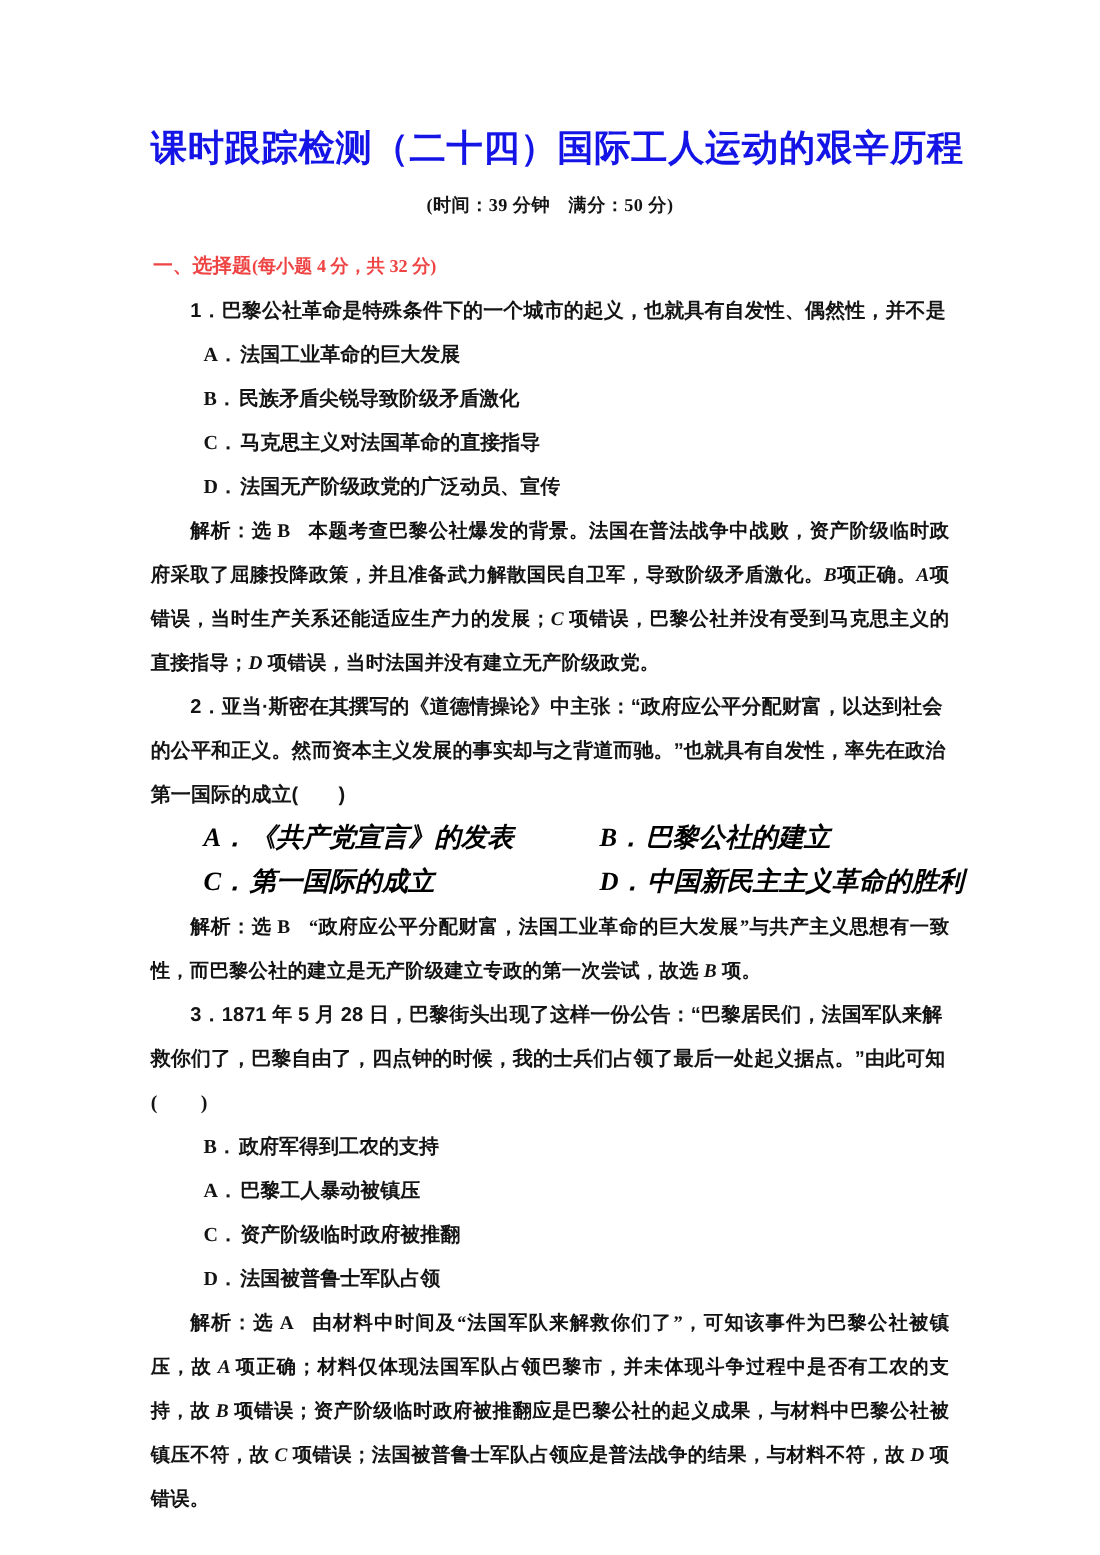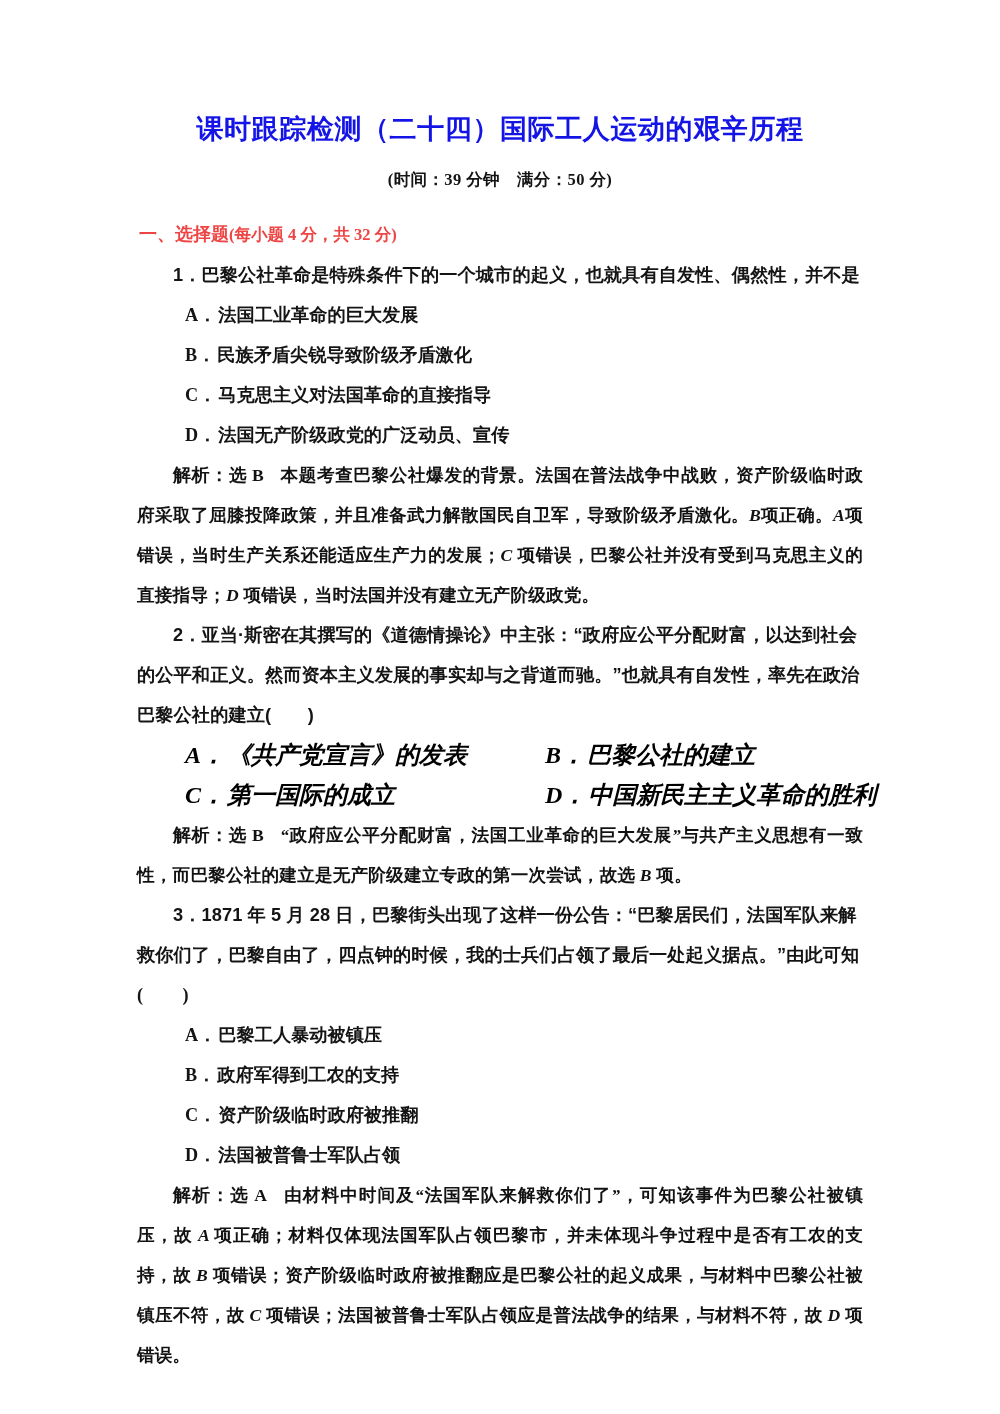--- a/index.html
+++ b/index.html
@@ -33,21 +33,21 @@
     width: 726px;
   }
 
   
   .doc-title {
     margin: 0;
     padding-top: 113px;
     text-align: center;
     font-family: "Liberation Sans", "DejaVu Sans", sans-serif;
     font-weight: 700;
-    font-size: 27px;
+    font-size: 33px;
     letter-spacing: 0.6px;
     line-height: 1.25;
     color: #1414e6;
     white-space: nowrap;
   }
 
   .doc-subtitle {
     margin: 0;
     padding-top: 22px;
     text-align: center;
@@ -179,21 +179,21 @@
     <p class="opt">
       <span class="lab">D．</span><span>法国无产阶级政党的广泛动员、宣传</span>
     </p>
 
     <p class="expl">
       <span class="tag">解析：</span><span class="pick">选 B</span><span class="gap"></span><span>本题考查巴黎公社爆发的背景。法国在普法战争中战败，资产阶级临时政府采取了屈膝投降政策，并且准备武力解散国民自卫军，导致阶级矛盾激化。B项正确。A项错误，当时生产关系还能适应生产力的发展；C 项错误，巴黎公社并没有受到马克思主义的直接指导；D 项错误，当时法国并没有建立无产阶级政党。</span>
     </p>
 
     <p class="stem">2．亚当·斯密在其撰写的《道德情操论》中主张：“政府应公平分配财富，以达到社会</p>
     <p class="stem" style="text-indent:0;">的公平和正义。然而资本主义发展的事实却与之背道而驰。”也就具有自发性，率先在政治</p>
-    <p class="stem" style="text-indent:0;">巴黎公社的建立(　　)</p>
+    <p class="stem" style="text-indent:0;">第一国际的成立(　　)</p>
 
     <div class="opt-row">
       <span class="col-a">
         <span class="lab">A．</span><span>《共产党宣言》的发表</span>
       </span>
       <span class="col-b">
         <span class="lab">B．</span><span>巴黎公社的建立</span>
       </span>
     </div>
     <div class="opt-row">
@@ -207,24 +207,24 @@
 
     <p class="expl">
       <span class="tag">解析：</span><span class="pick">选 B</span><span class="gap"></span><span>“政府应公平分配财富，法国工业革命的巨大发展”与共产主义思想有一致性，而巴黎公社的建立是无产阶级建立专政的第一次尝试，故选 B 项。</span>
     </p>
 
     <p class="stem">3．1871 年 5 月 28 日，巴黎街头出现了这样一份公告：“巴黎居民们，法国军队来解</p>
     <p class="stem" style="text-indent:0;">救你们了，巴黎自由了，四点钟的时候，我的士兵们占领了最后一处起义据点。”由此可知</p>
     <p class="stem paren" style="text-indent:0;">(　　)</p>
 
     <p class="opt">
+      <span class="lab">B．</span><span>政府军得到工农的支持</span>
+    </p>
+    <p class="opt">
       <span class="lab">A．</span><span>巴黎工人暴动被镇压</span>
-    </p>
-    <p class="opt">
-      <span class="lab">B．</span><span>政府军得到工农的支持</span>
     </p>
     <p class="opt">
       <span class="lab">C．</span><span>资产阶级临时政府被推翻</span>
     </p>
     <p class="opt">
       <span class="lab">D．</span><span>法国被普鲁士军队占领</span>
     </p>
 
     <p class="expl">
       <span class="tag">解析：</span><span class="pick">选 A</span><span class="gap"></span><span>由材料中时间及“法国军队来解救你们了”，可知该事件为巴黎公社被镇压，故 A 项正确；材料仅体现法国军队占领巴黎市，并未体现斗争过程中是否有工农的支持，故 B 项错误；资产阶级临时政府被推翻应是巴黎公社的起义成果，与材料中巴黎公社被镇压不符，故 C 项错误；法国被普鲁士军队占领应是普法战争的结果，与材料不符，故 D 项错误。</span>

